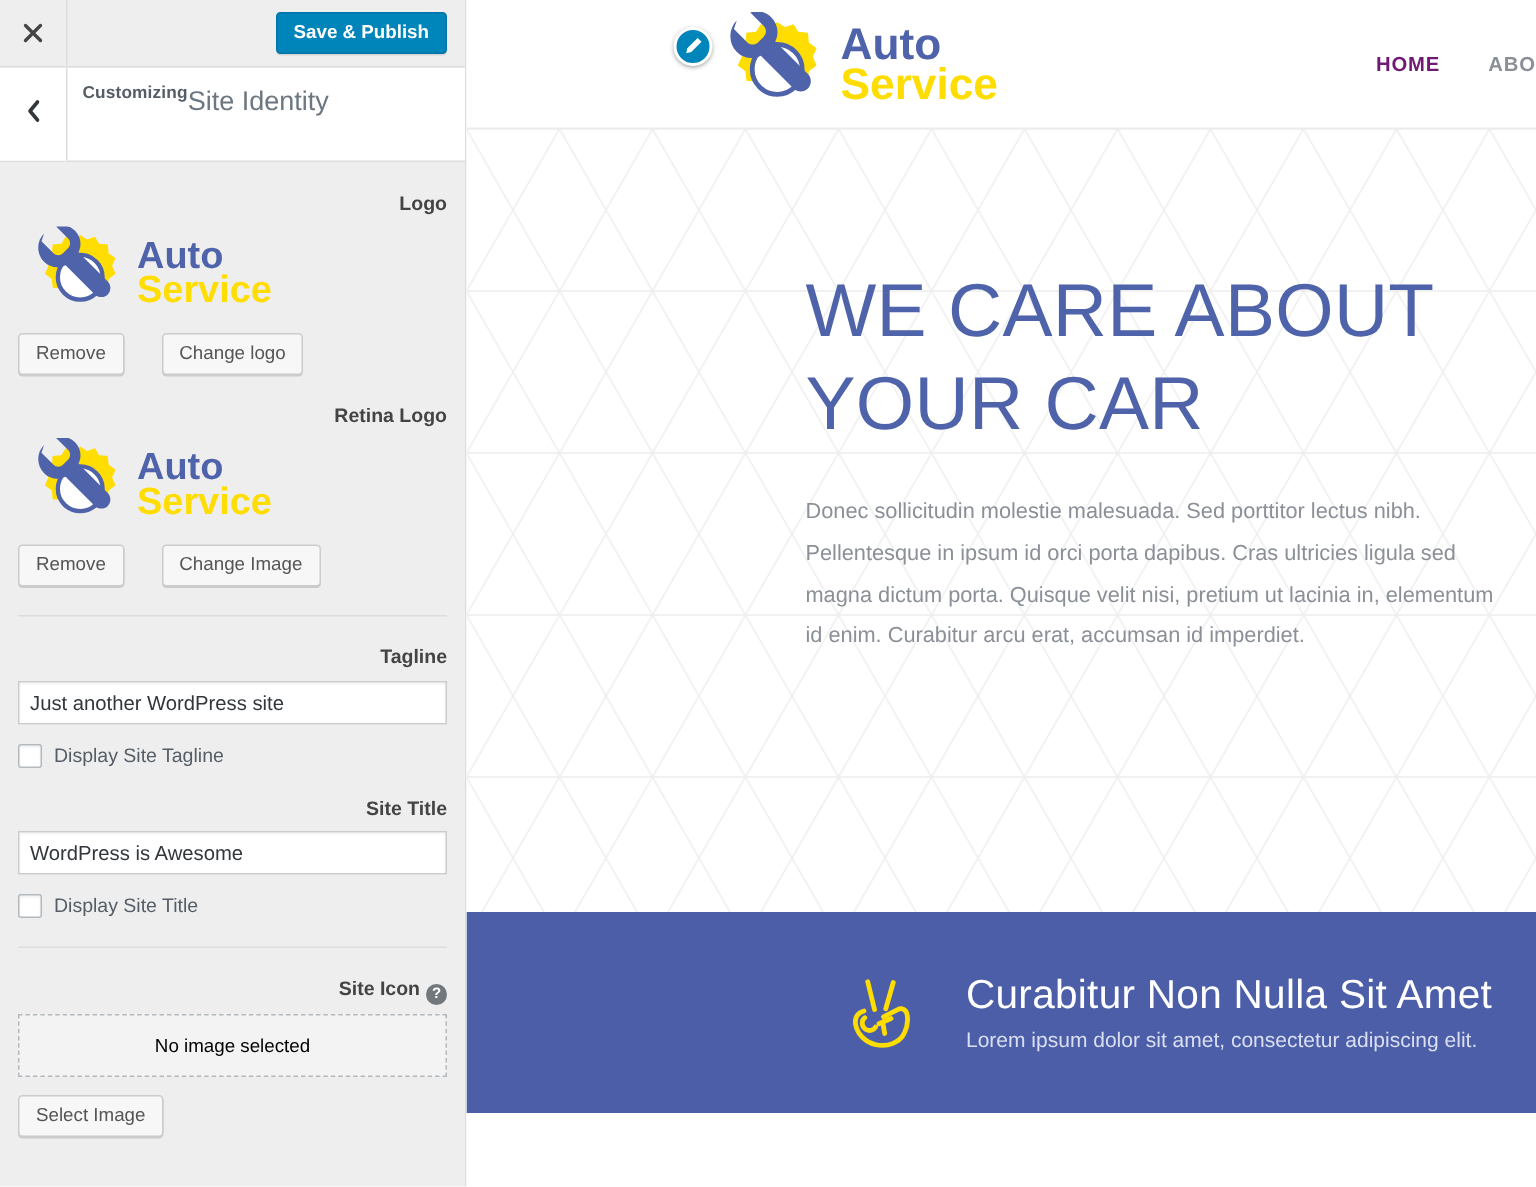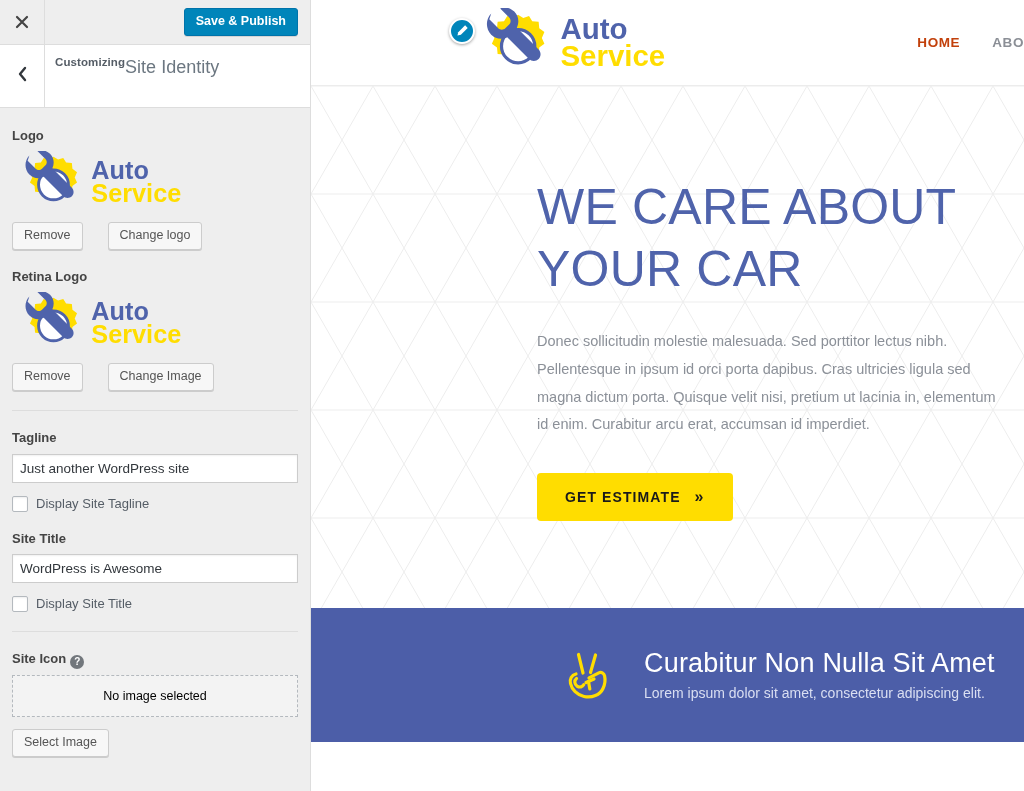--- a/index.html
+++ b/index.html
@@ -98,20 +98,21 @@
     overflow: hidden;
   }
   .ctrl { padding-top: 18px; }
   .ctrl-label {
     display: block;
     font-size: 13px;
     color: #444;
     font-weight: bold;
     margin-bottom: 6px;
     line-height: 1.4;
+    text-align: right;
   }
   .thumb-wrap { margin: 2px 0 9px; }
   .btn-row { display: flex; gap: 25px; }
   .btn-sec {
     background: #f7f7f7;
     border: 1px solid #cccccc;
     border-radius: 3px;
     color: #555555;
     font-size: 12.5px;
     padding: 5px 11px 6px;
@@ -216,21 +217,21 @@
     overflow: hidden;
   }
   .nav-item {
     font-size: 13.5px;
     font-weight: bold;
     letter-spacing: 0.6px;
     color: #8b8f96;
     text-decoration: none;
     cursor: pointer;
   }
-  .nav-item.active { color: #c2410c; }
+  .nav-item.active { color: #701a75; }
 
   
   .hero {
     position: relative;
     height: 522px;
     background: #ffffff;
     overflow: hidden;
   }
   .hero-pattern {
     position: absolute; inset: 0;
@@ -448,24 +449,20 @@
             <path d="M0 0 H124 M0 108 H124 M0 0 L62 108 M62 108 L124 0 M62 0 L0 108 M62 0 L124 108" stroke="#ededed" stroke-width="1" fill="none"></path>
           </pattern>
         </defs>
         <rect width="100%" height="100%" fill="#ffffff"></rect>
         <rect width="100%" height="100%" fill="url(#tri)"></rect>
       </svg>
 
       <div class="hero-inner">
         <h1 class="hero-title">WE CARE ABOUT YOUR CAR</h1>
         <p class="hero-text">Donec sollicitudin molestie malesuada. Sed porttitor lectus nibh. Pellentesque in ipsum id orci porta dapibus. Cras ultricies ligula sed magna dictum porta. Quisque velit nisi, pretium ut lacinia in, elementum id enim. Curabitur arcu erat, accumsan id imperdiet.</p>
-        <button class="btn-cta">
-          <span>GET ESTIMATE</span>
-          <span class="chev">»</span>
-        </button>
       </div>
     </section>
 
     <section class="promo">
       <span class="promo-icon">
         <svg width="48" height="54" viewBox="0 0 48 54" aria-hidden="true">
           <g fill="none" stroke="#ffdd00" stroke-width="3.2" stroke-linecap="round" stroke-linejoin="round">
             <path d="M19 27 L14.5 8.5"></path>
             <path d="M26.5 26.5 L31.5 9"></path>
             <path d="M12 28 c-4.5 1 -6.5 5 -5.5 9.5 c1.3 6 6.5 11.5 13.5 13 c8 1.7 16-1.5 19-8 c2-4.2 2.4-9 1.6-12.6 c-0.6-2.7-3.4-4.2-5.8-3 l-9.8 5"></path>

